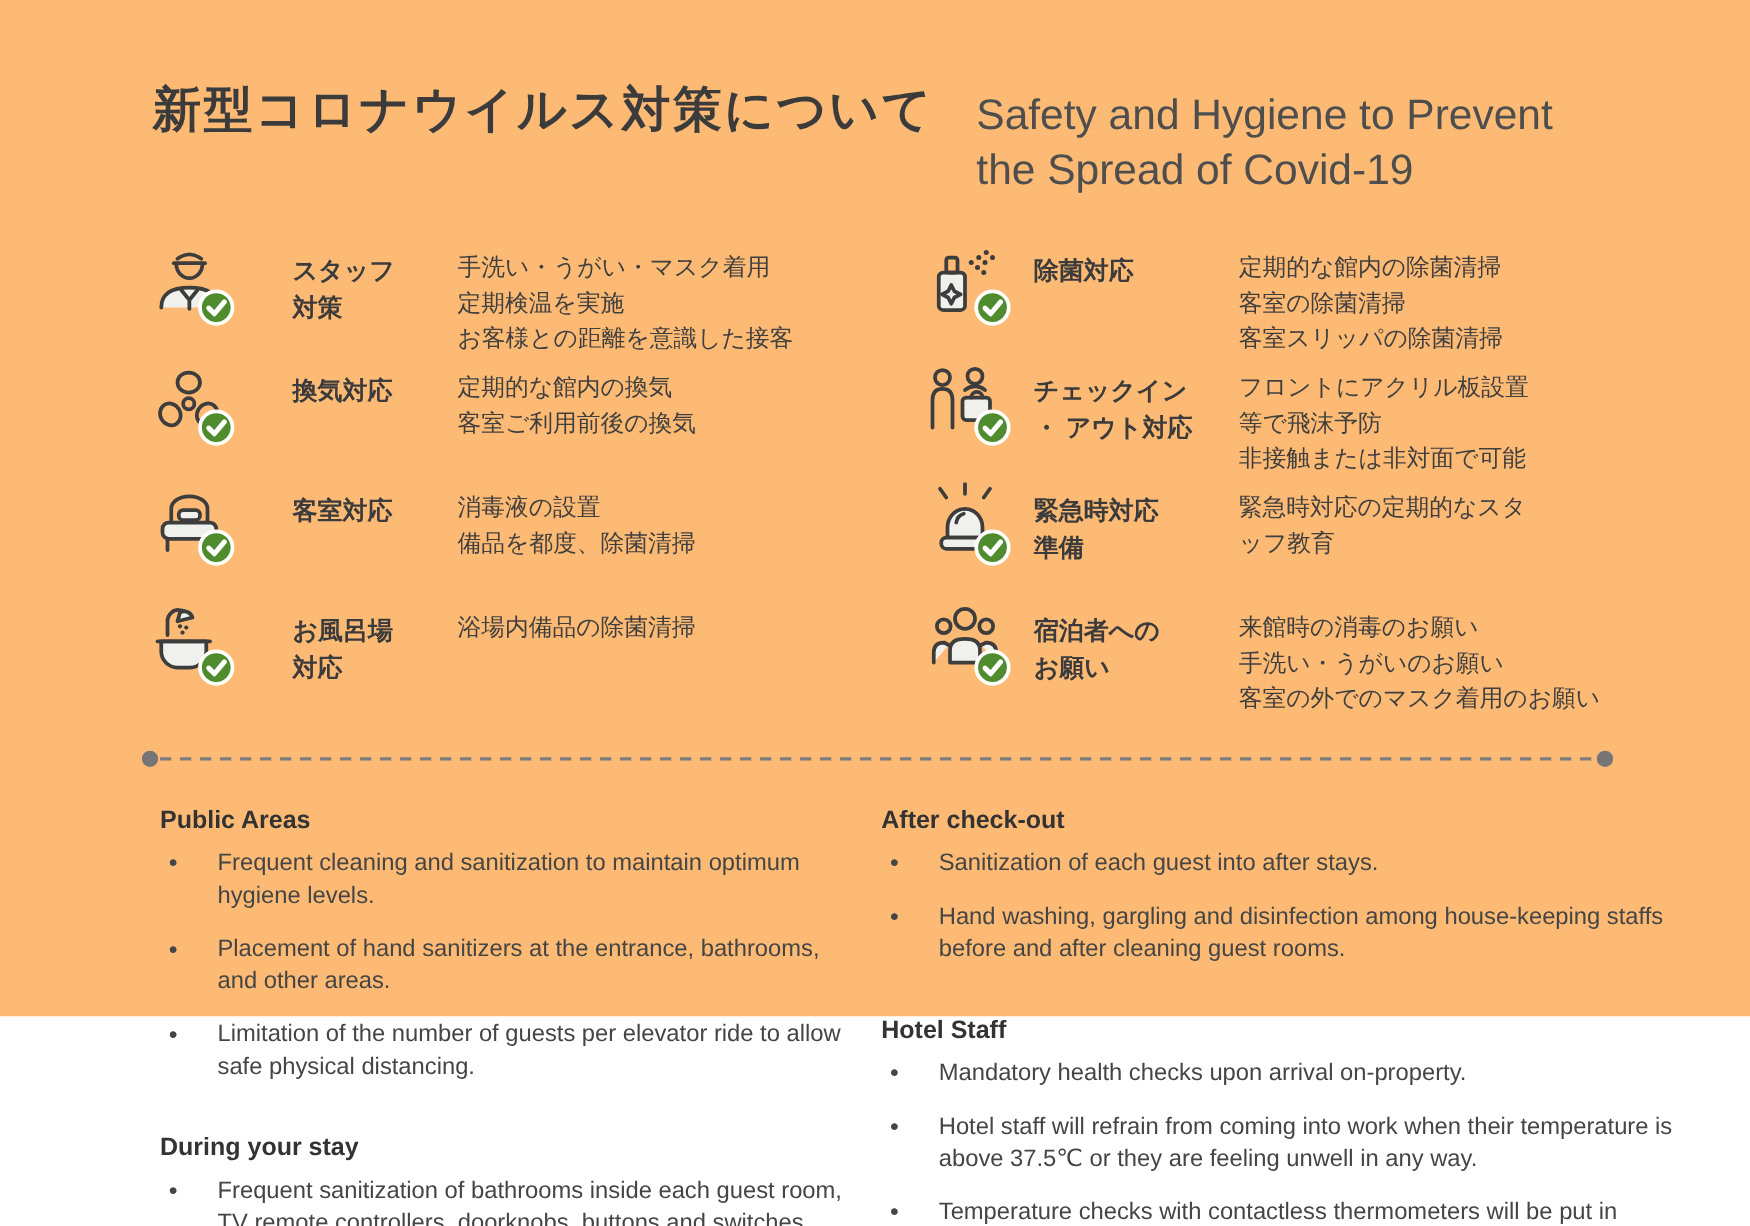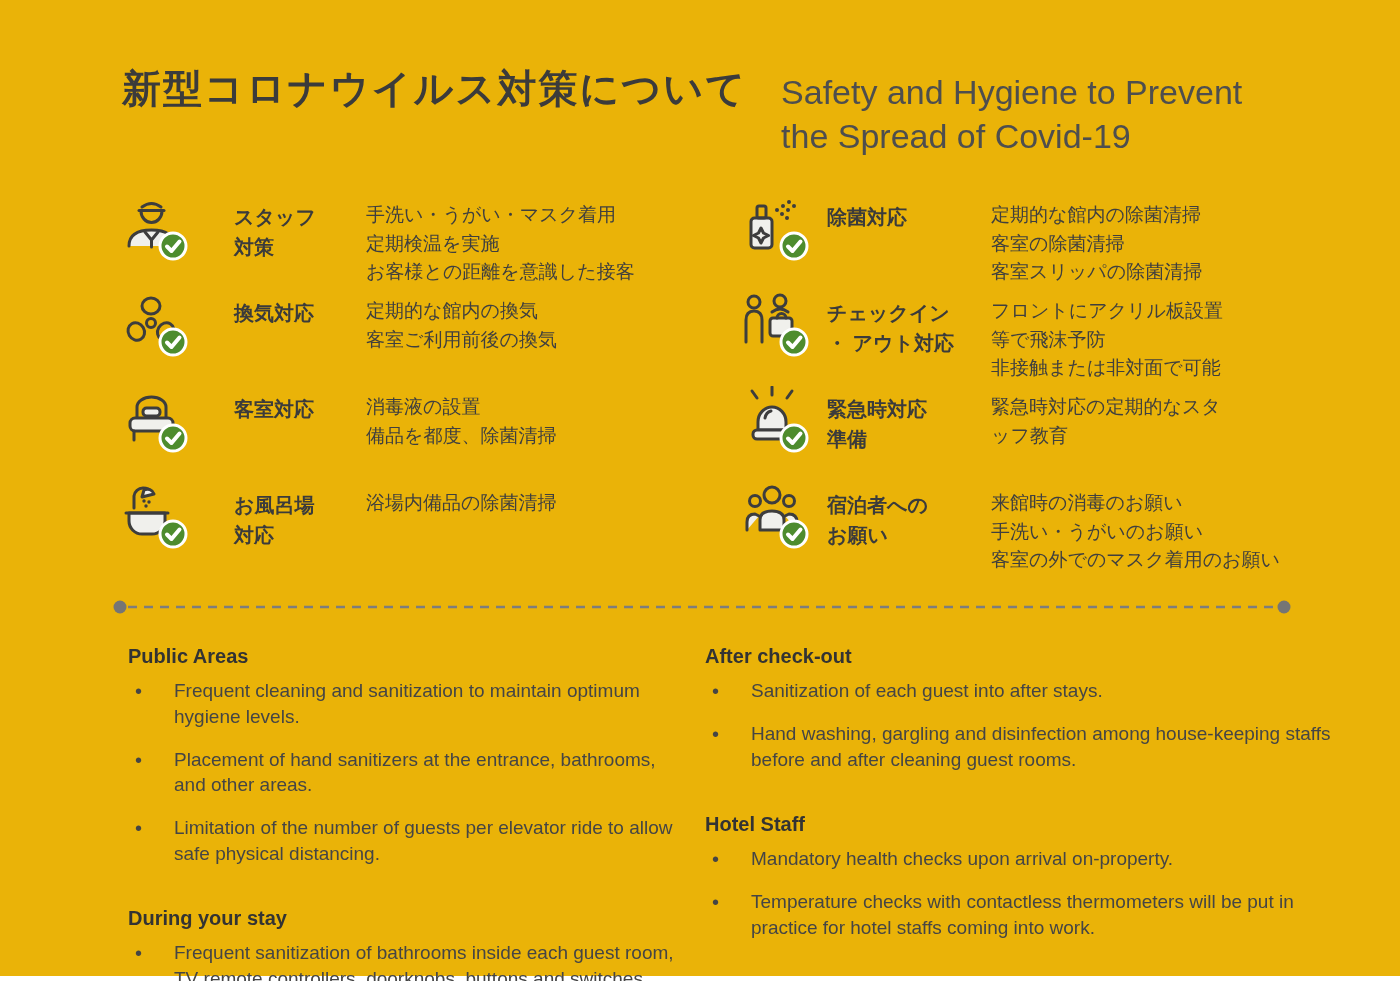--- a/index.html
+++ b/index.html
@@ -2,21 +2,21 @@
 <html><head>
 <meta charset="utf-8">
 <style>
   html,body{margin:0;padding:0;background:#ffffff;}
   body{
     width:1400px;height:981px;
     font-family:"Liberation Sans","DejaVu Sans",sans-serif;
     color:#3f3f3f;
     overflow:hidden;
   }
-  .page{position:relative;width:1400px;height:976px;background:#eab308;}
+  .page{position:relative;width:1400px;height:813px;background:#fdba74;}
 
   
   .header{display:flex;align-items:flex-start;padding:68px 50px 0 122px;gap:34px;}
   .title-jp{
     margin:0;font-size:39px;font-weight:700;color:#3b3b3b;
     letter-spacing:2px;white-space:nowrap;line-height:1.1;
   }
   .subtitle-en{
     font-size:34px;color:#4e4e4e;line-height:1.3;
     white-space:pre-line;padding-top:2px;font-weight:400;
@@ -307,20 +307,21 @@
         <ul class="bullets">
           <li>Sanitization of each guest into after stays.</li>
           <li>Hand washing, gargling and disinfection among house-keeping staffs before and after cleaning guest rooms.</li>
         </ul>
       </div>
 
       <div class="p-section">
         <h2 class="p-heading">Hotel Staff</h2>
         <ul class="bullets">
           <li>Mandatory health checks upon arrival on-property.</li>
+          <li>Hotel staff will refrain from coming into work when their temperature is above 37.5℃ or they are feeling unwell in any way.</li>
           <li>Temperature checks with contactless thermometers will be put in practice for hotel staffs coming into work.</li>
 
         </ul>
       </div>
 
     </div>
   </div>
 
 </div>
 

